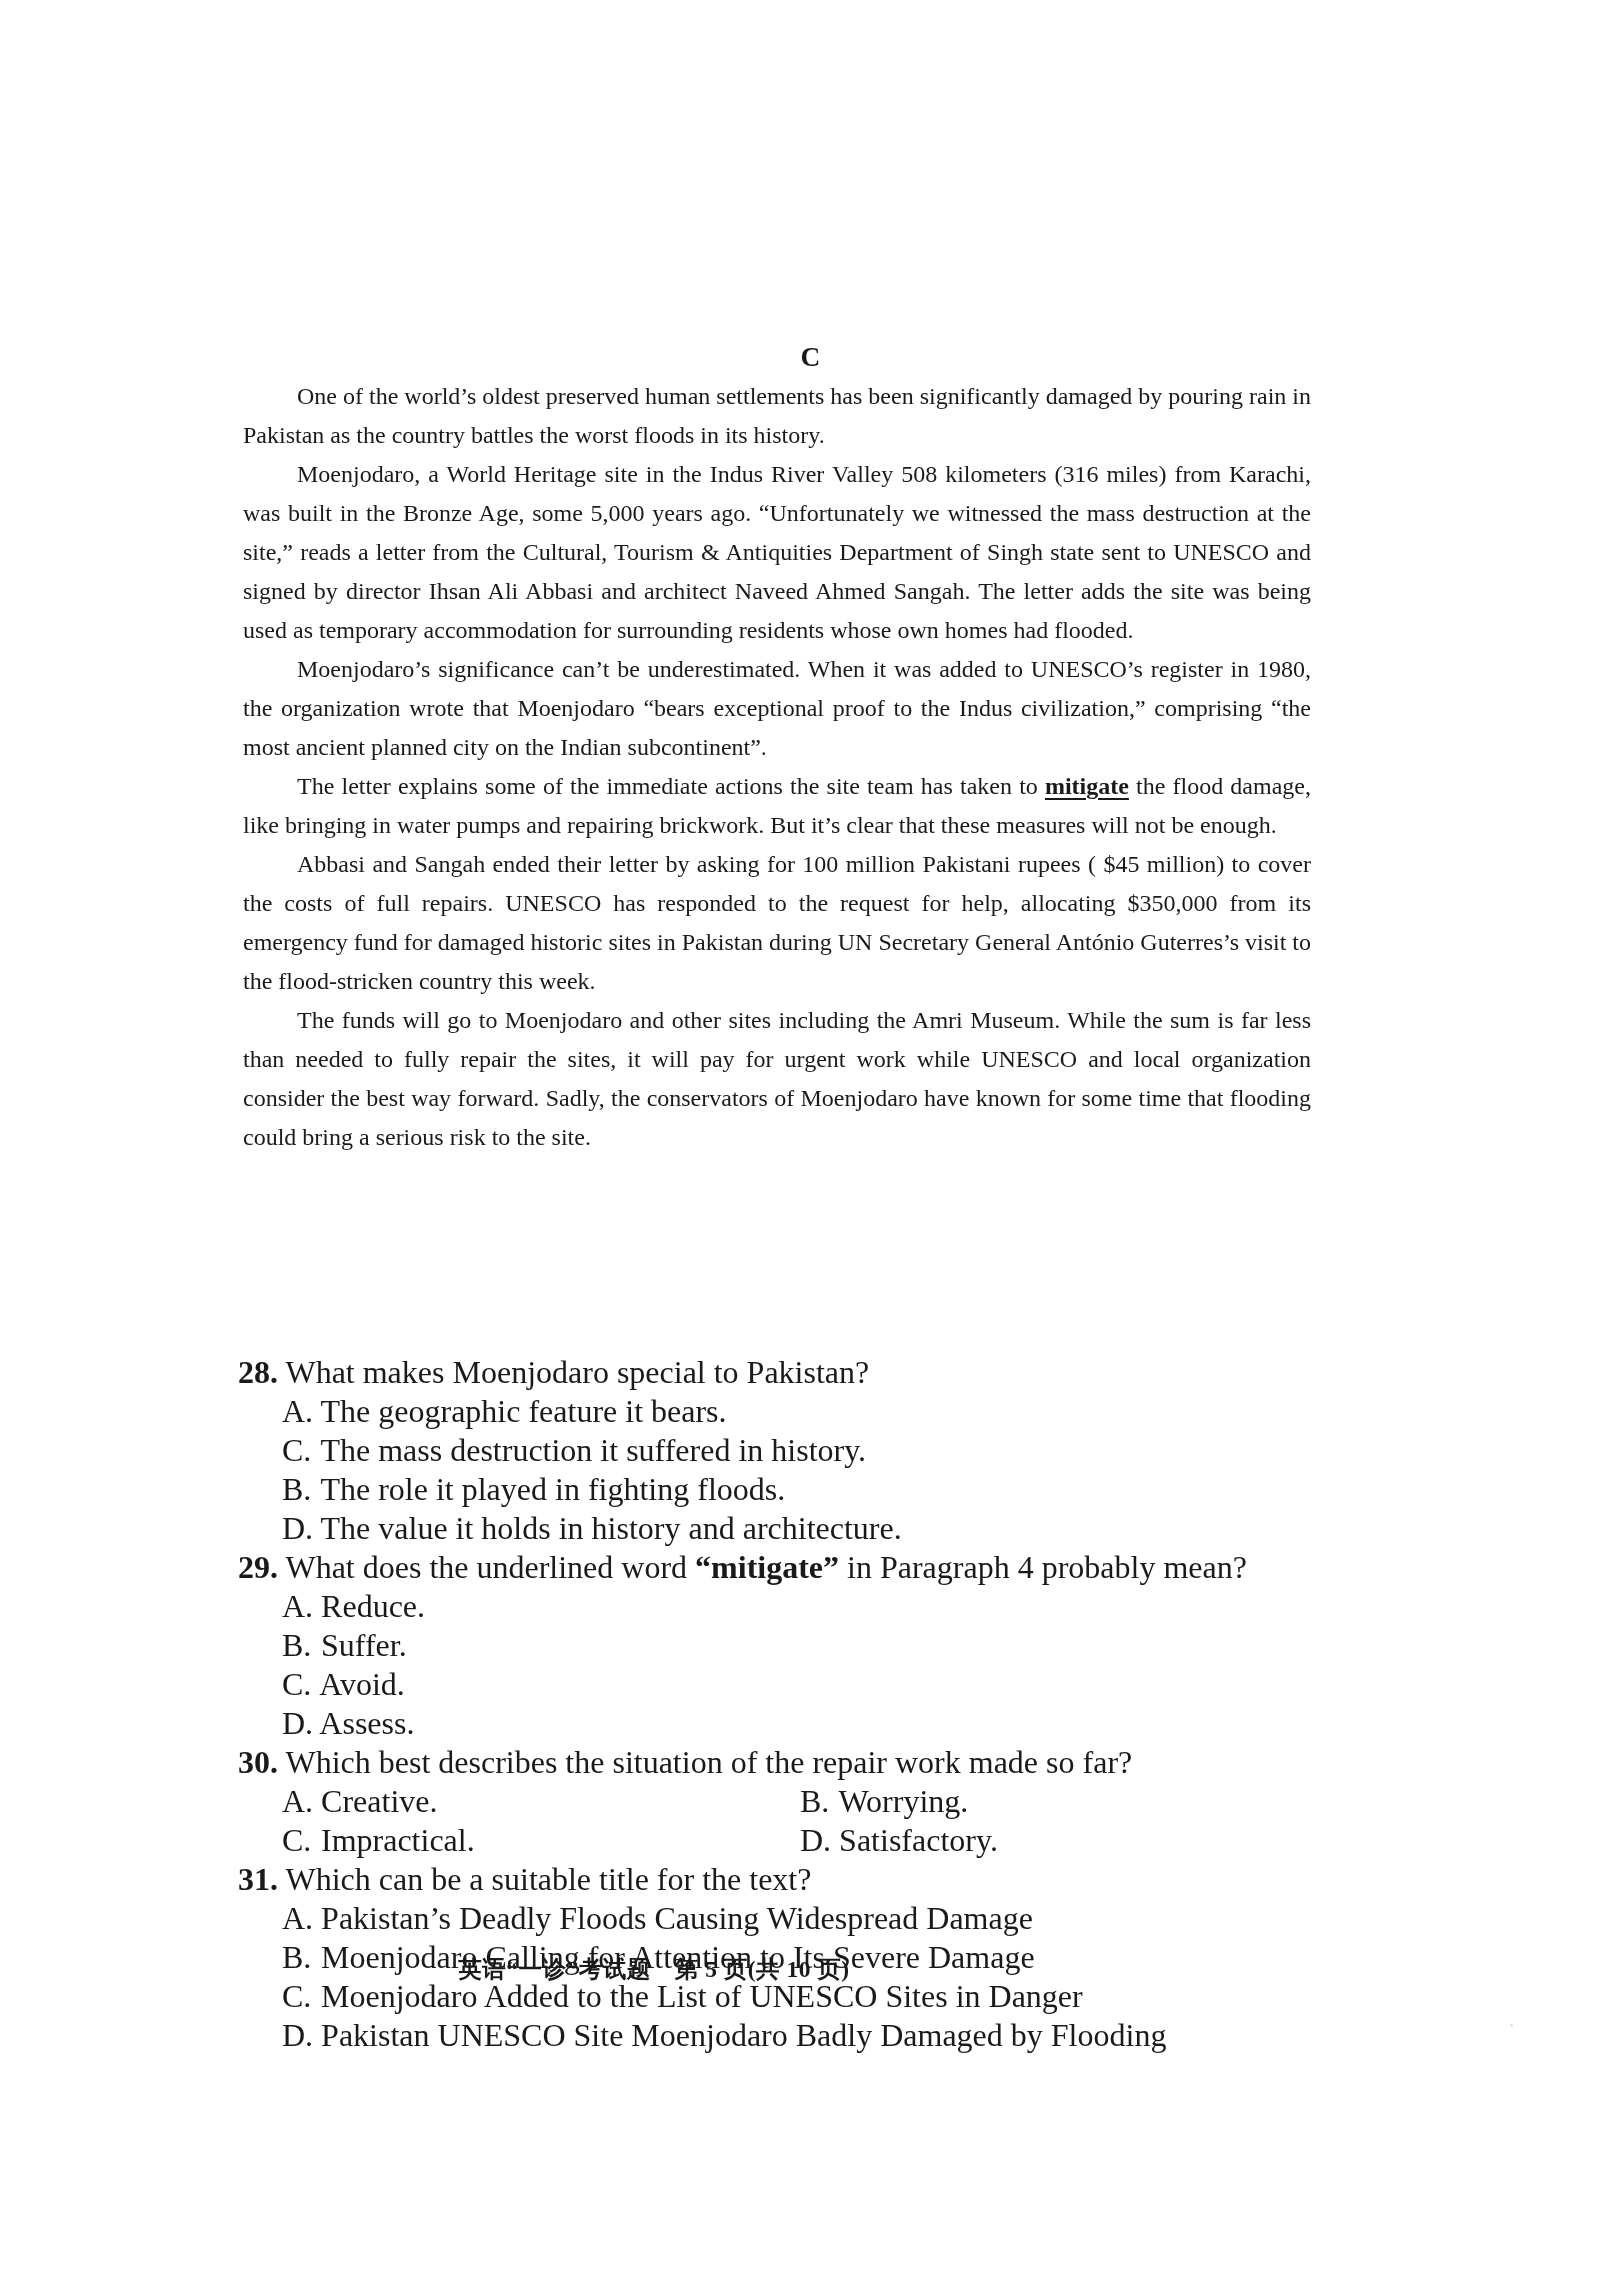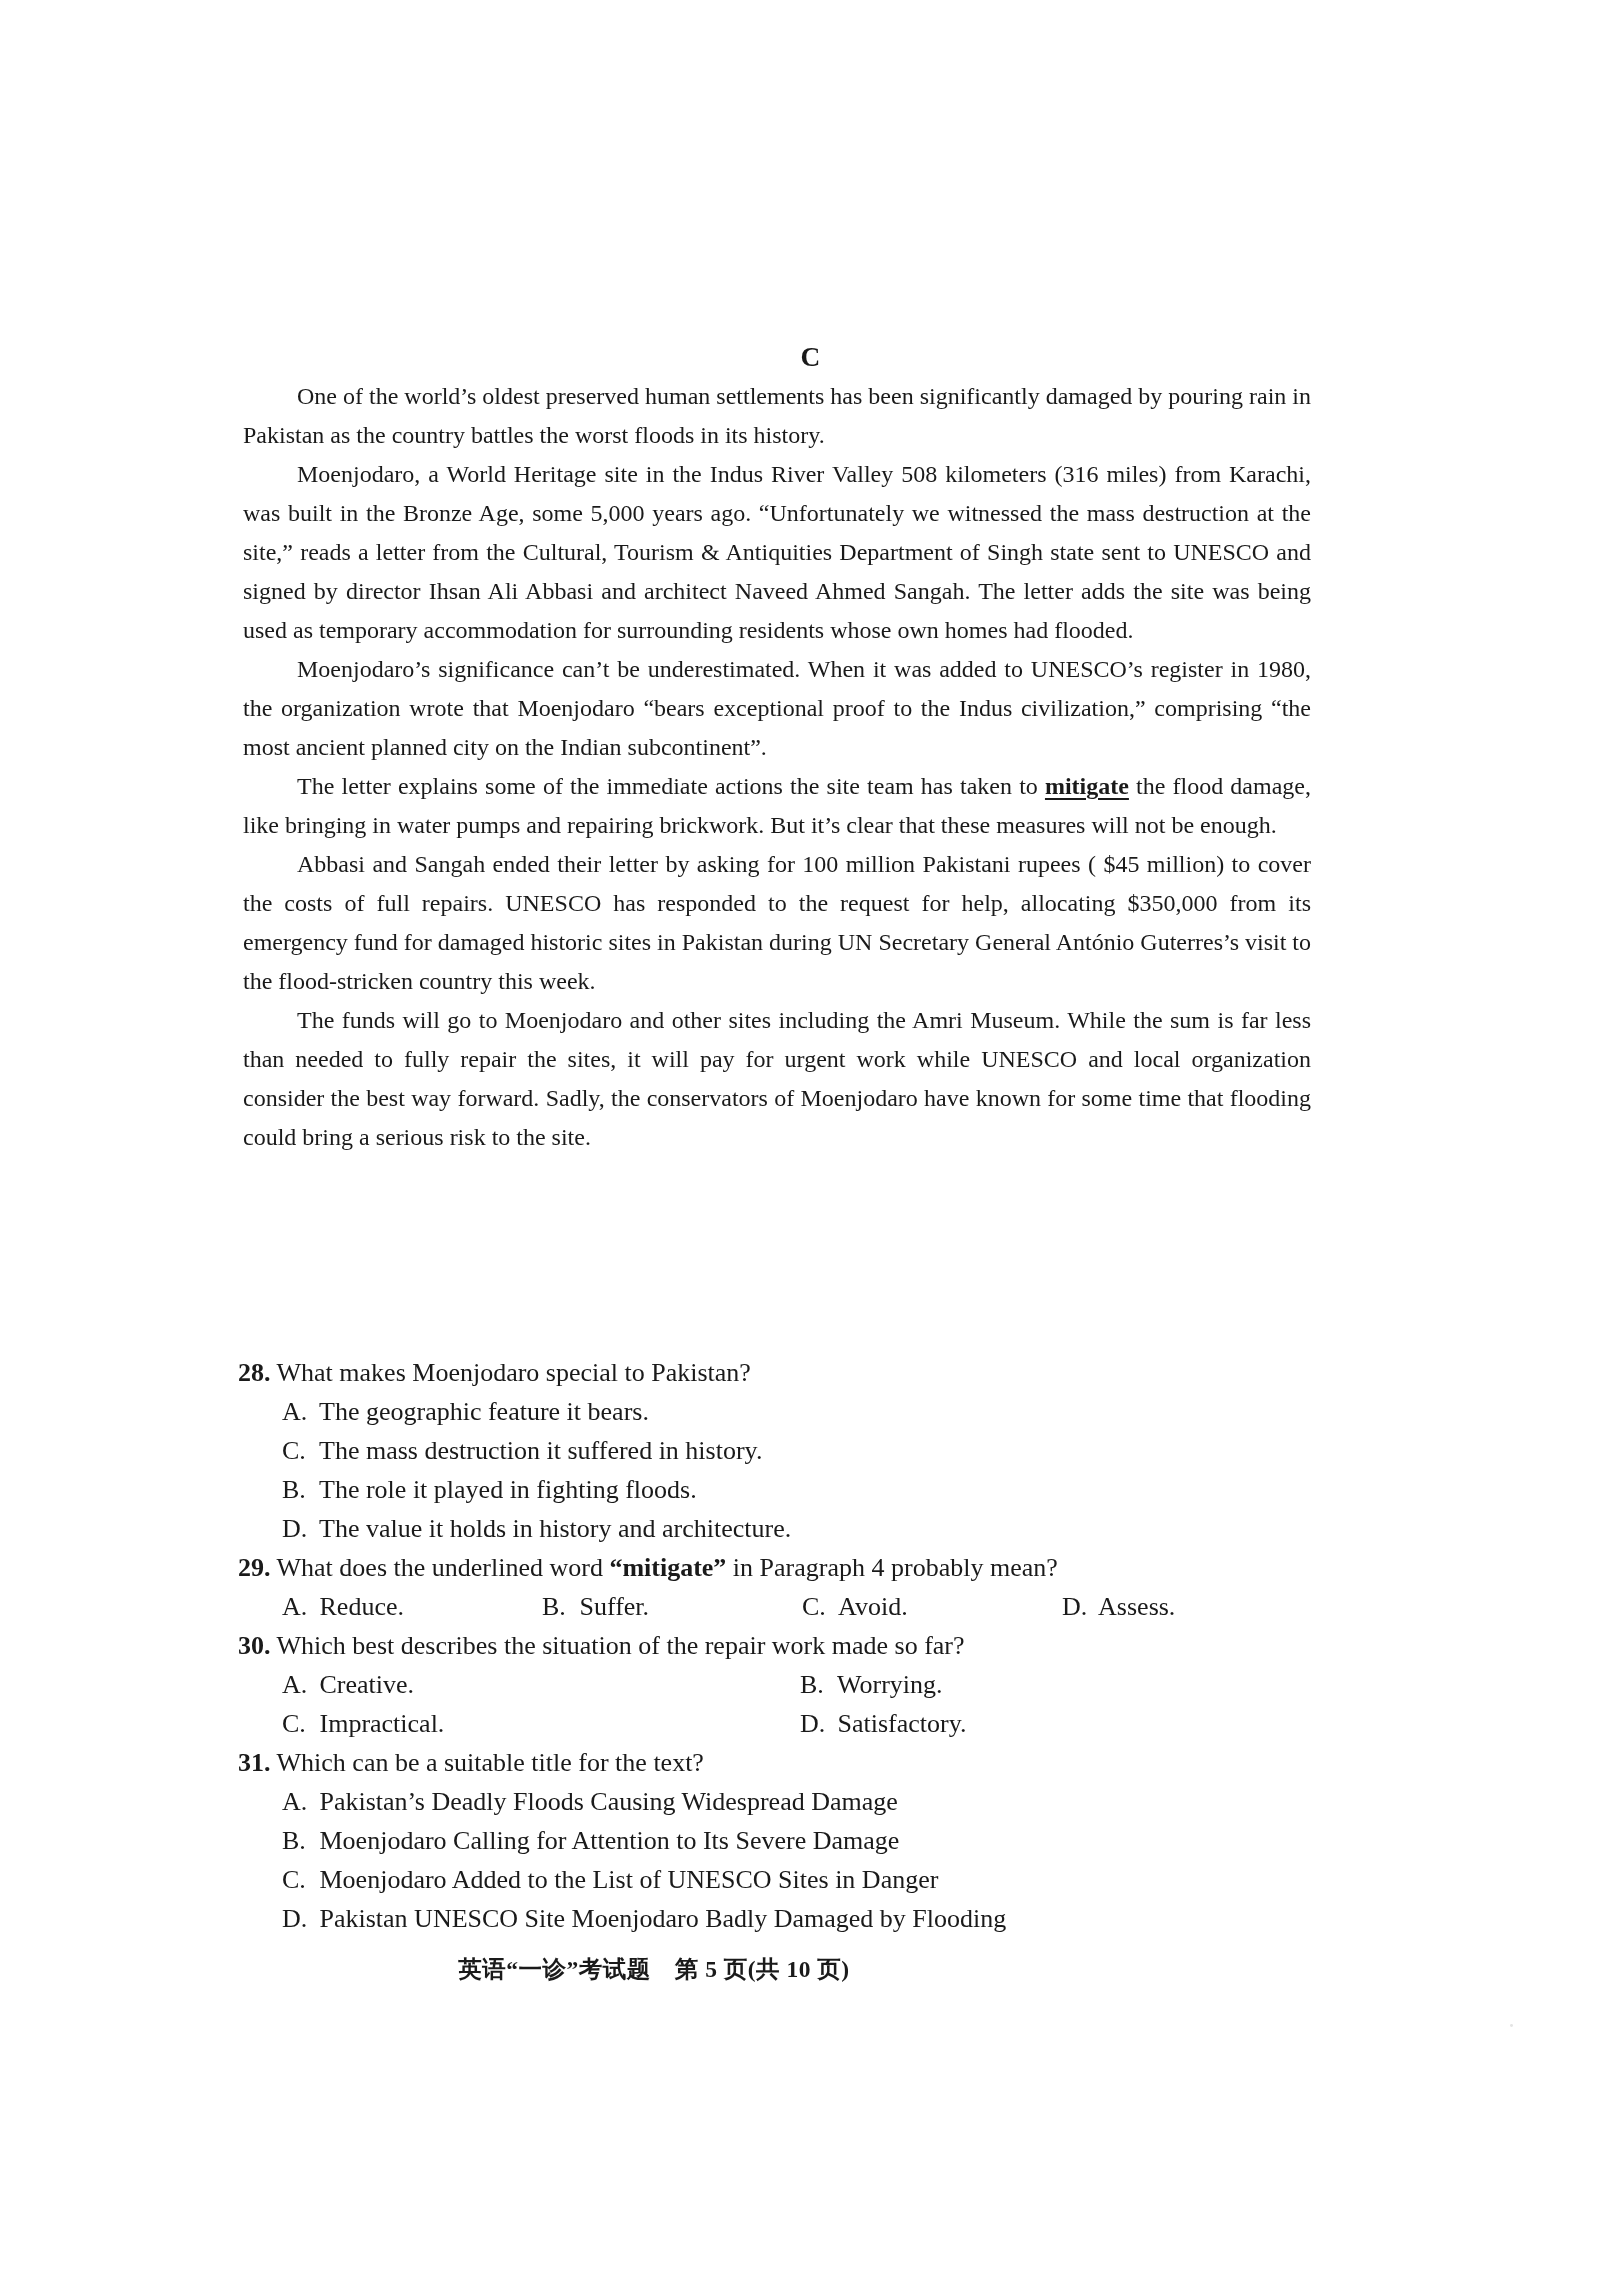--- a/index.html
+++ b/index.html
@@ -14,28 +14,28 @@
     font-weight: bold; font-size: 27.4px; line-height: 39px;
   }
   .passage {
     position: absolute; top: 377px; left: 243px; width: 1068px;
     font-size: 24px; line-height: 39px;
   }
   .passage p { margin: 0; text-indent: 54px; text-align: justify; text-align-last: left; }
   .kw { font-weight: bold; text-decoration: underline; text-underline-offset: 3.9px; }
   .questions {
     position: absolute; top: 1353px; left: 238px; width: 1078px;
-    font-size: 26px; line-height: 39px;
+    font-size: 32px; line-height: 39px;
   }
   .q { margin: 0; }
   .q-stem { display: block; }
   .q-num { font-weight: bold; }
   .q-word { font-weight: bold; }
   .opts-col1 .opt { display: block; padding-left: 44px; }
-  .opts-row4 { display: flex; padding-left: 44px; }
+  .opts-row4 { display: flex; padding-left: 44px; flex-direction: column; }
   .opts-row4 .opt { width: 260px; flex: none; }
   .opts-row2 { display: grid; grid-template-columns: 518px 294px; padding-left: 44px; }
   .opt-letter { display: inline-block; min-width: 31px; }
   .footer {
     position: absolute; top: 1950px; left: 0; width: 1308px; text-align: center;
     font-size: 23.5px; font-weight: bold; line-height: 39px; letter-spacing: 0.5px;
   }
   .scan-speck {
     position: absolute; right: 108px; top: 2024px; width: 2.9px; height: 2.9px;
     background: #e4e4e4; border-radius: 50%;

